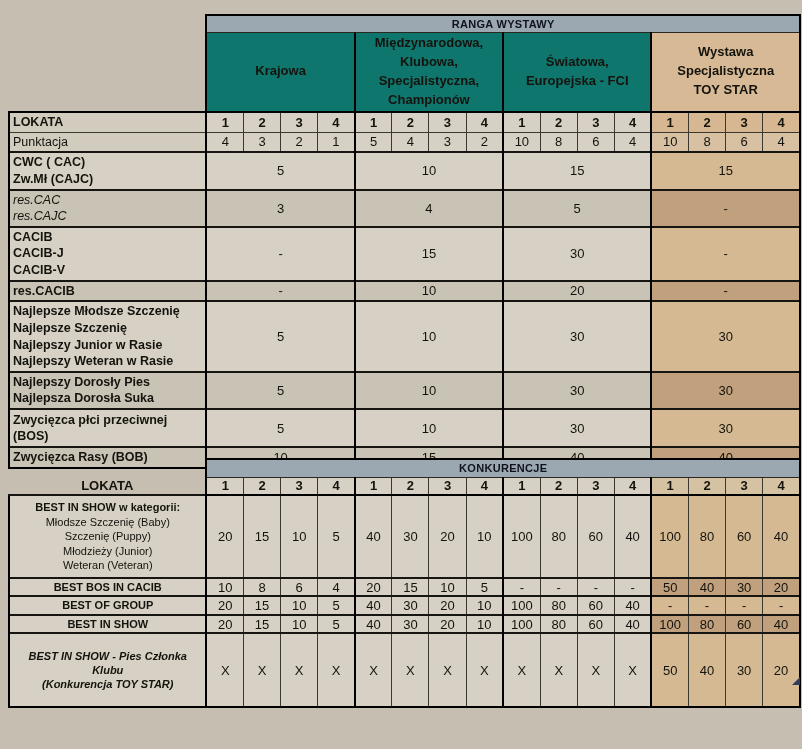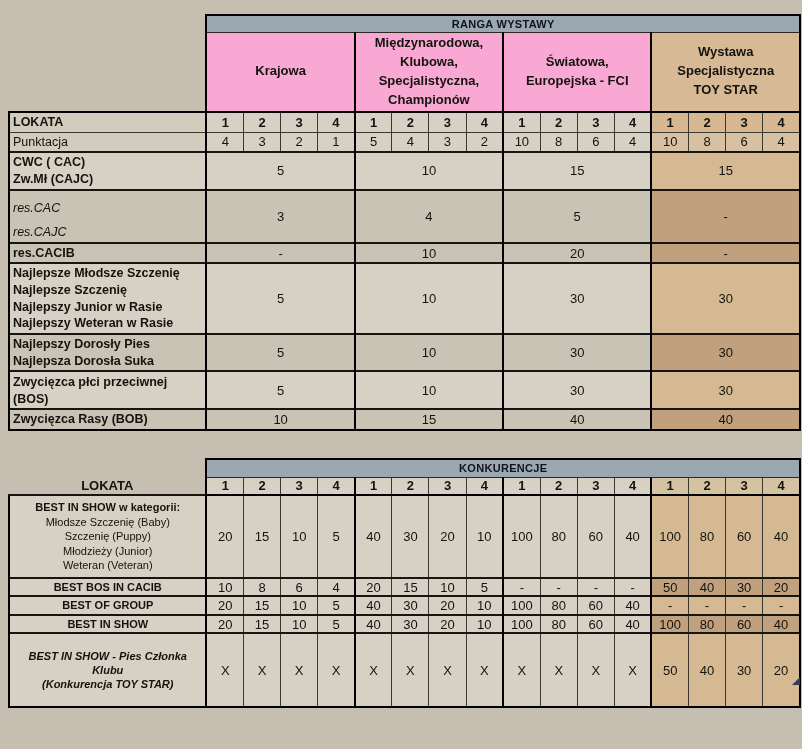--- a/index.html
+++ b/index.html
@@ -15,37 +15,37 @@
     padding:0;text-align:center;vertical-align:middle;font-size:13px;
     border:1px solid #3a382f;overflow:hidden;
   }
   td.nb{border:none;background:transparent;}
   td.ttl{
     background:#9ba8b2;color:#10131c;font-weight:bold;font-size:11px;
     border:2px solid #000;border-bottom:1px solid #2a2820;letter-spacing:.3px;
   }
   td.gh{
     font-weight:bold;font-size:13px;line-height:1.45;white-space:pre-line;
-    background:#f9a8d4;border-left:2px solid #000;border-bottom:2px solid #000;
+    background:#0f766e;border-left:2px solid #000;border-bottom:2px solid #000;
   }
   td.ghtan{background:#d7ba95;}
   .bl2{border-left:2px solid #000 !important;}
   .br2{border-right:2px solid #000 !important;}
   .bt2{border-top:2px solid #000 !important;}
   .bb2{border-bottom:2px solid #000 !important;}
   .lt{background:#d6d1c4;} .dk{background:#c9c3b5;} .bge{background:#d2ccbe;}
   .tl{background:#d5b993;} .tdk{background:#c1a17d;}
   .g4a{background:#d6b791;} .g4b{background:#d8c1a2;} .g4c{background:#d4c2a3;}
   .pos{font-weight:bold;}
   .wsep{border-left:1px solid #e9e7df;}
   .lab{
     text-align:left;padding:1px 2px 1px 3px;font-size:12.5px;line-height:1.33;
   }
   .lab2{font-size:11px;line-height:1.31;padding:1px 16px;}
-  .b{font-weight:bold;} .i{font-style:italic;margin-top:8px;} .bi{font-weight:bold;font-style:italic;}
+  .b{font-weight:bold;} .i{font-style:italic;} .bi{font-weight:bold;font-style:italic;}
   .vb{vertical-align:bottom;padding-bottom:1px;}
   .t1b{border-top:2px solid #161511;}
   .t2b{border-top:2px solid #161511;}
   .lok2{
     border:none;background:transparent;font-weight:bold;font-size:13px;
   }
   .handle{
     position:absolute;left:792px;top:677px;width:8px;height:8px;
     background:#323c5a;clip-path:polygon(100% 0,100% 100%,0 100%);
   }
@@ -143,20 +143,31 @@
         <tr style="height: 36px;">
           <td class="lab t1b bl2 br2 dk">
             <div class="i">res.CAC</div>
             <div class="i">res.CAJC</div>
           </td>
           <td class="t1b bl2 dk" colspan="4">3</td>
           <td class="t1b bl2 dk" colspan="4">4</td>
           <td class="t1b bl2 dk" colspan="4">5</td>
           <td class="t1b bl2 tdk br2" colspan="4">-</td>
         </tr>
+        <tr style="height: 50px;">
+          <td class="lab t1b bl2 br2 lt">
+            <div class="b">CACIB</div>
+            <div class="b">CACIB-J</div>
+            <div class="b">CACIB-V</div>
+          </td>
+          <td class="t1b bl2 lt" colspan="4">-</td>
+          <td class="t1b bl2 lt" colspan="4">15</td>
+          <td class="t1b bl2 lt" colspan="4">30</td>
+          <td class="t1b bl2 tl br2" colspan="4">-</td>
+        </tr>
         <tr style="height: 19px;">
           <td class="lab t1b bl2 br2 dk">
             <div class="b">res.CACIB</div>
           </td>
           <td class="t1b bl2 dk" colspan="4">-</td>
           <td class="t1b bl2 dk" colspan="4">10</td>
           <td class="t1b bl2 dk" colspan="4">20</td>
           <td class="t1b bl2 tdk br2" colspan="4">-</td>
         </tr>
         <tr style="height: 68px;">

